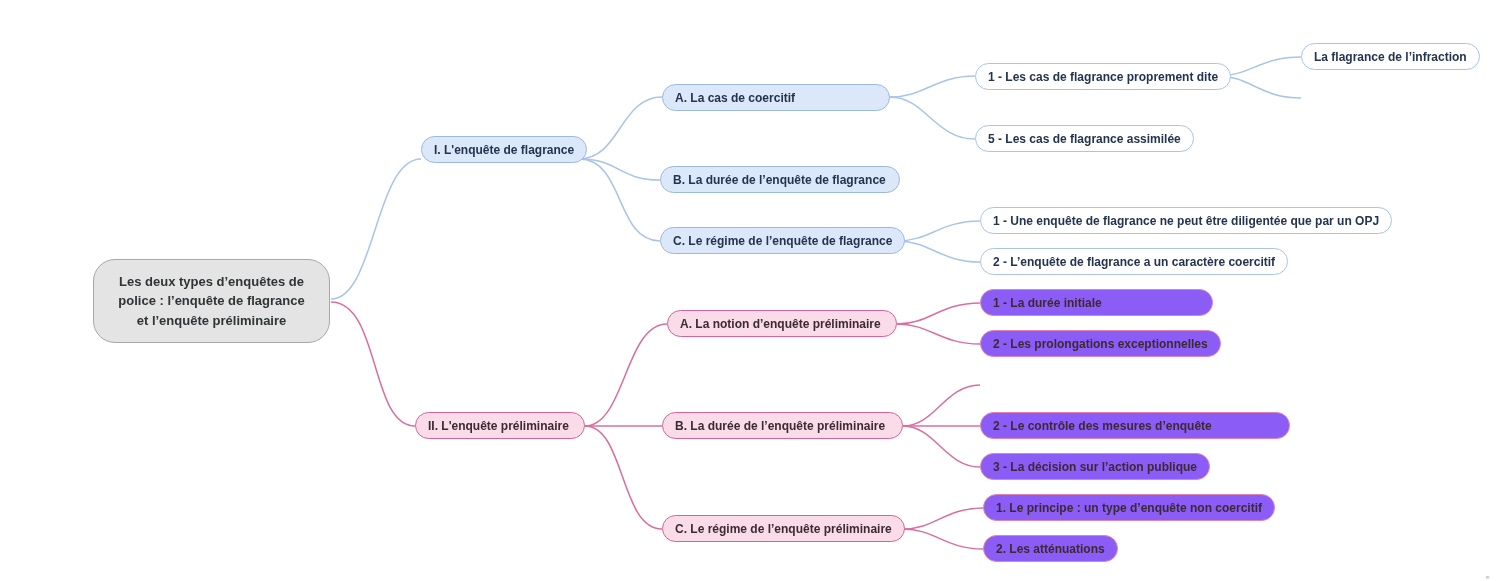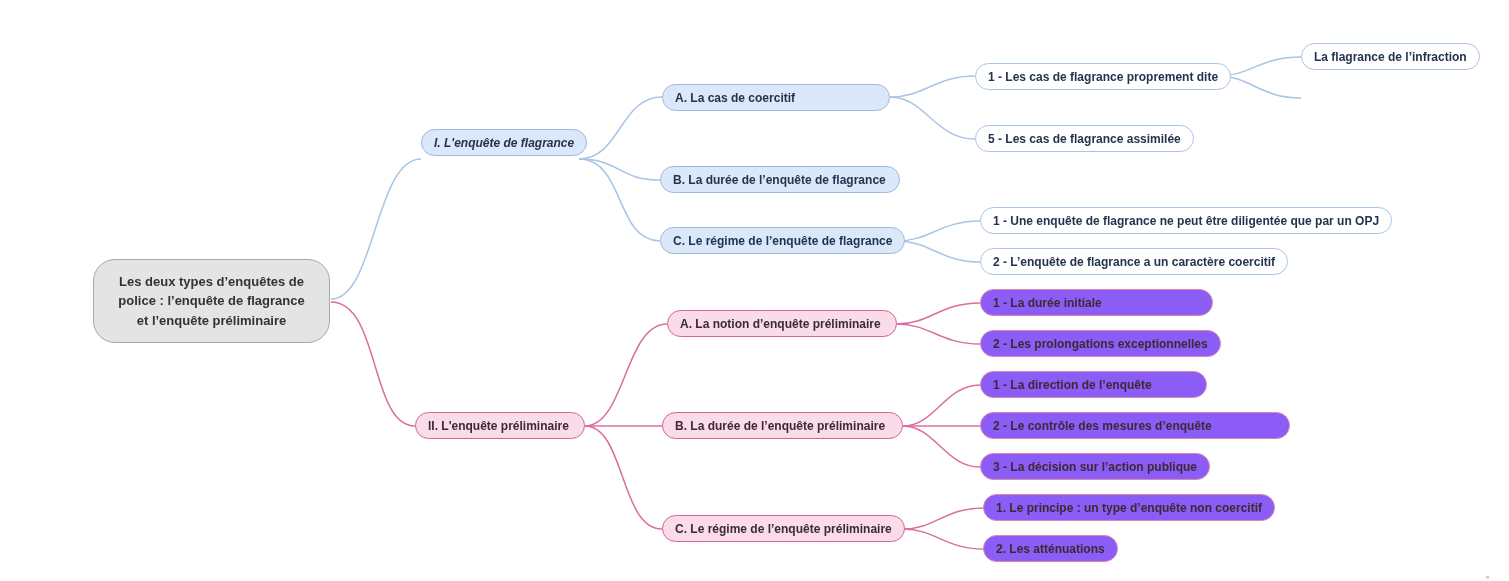--- a/index.html
+++ b/index.html
@@ -59,21 +59,21 @@
     <path d="M897 324 C 930 324, 940 344, 980 344" stroke="var(--pink-line)" stroke-width="1.5"></path>
     <path d="M903 426 C 935 426, 945 385, 980 385" stroke="var(--pink-line)" stroke-width="1.5"></path>
     <path d="M903 426 C 935 426, 945 426, 980 426" stroke="var(--pink-line)" stroke-width="1.5"></path>
     <path d="M903 426 C 935 426, 945 467, 980 467" stroke="var(--pink-line)" stroke-width="1.5"></path>
     <path d="M903 529 C 935 529, 945 508, 983 508" stroke="var(--pink-line)" stroke-width="1.5"></path>
     <path d="M903 529 C 935 529, 945 549, 983 549" stroke="var(--pink-line)" stroke-width="1.5"></path>
   </svg>
 
   <div class="node root-node" style="left:93px;top:259px;">Les deux types d’enquêtes de police : l’enquête de flagrance et l’enquête préliminaire</div>
 
-  <div class="node blue-filled" style="left:421px;top:129px;min-width:158px;font-style:italic;">I. L'enquête de flagrance</div>
+  <div class="node blue-filled" style="left:421px;top:136px;min-width:158px;">I. L'enquête de flagrance</div>
 
   <div class="node blue-filled" style="left:662px;top:84px;min-width:228px;">A. La cas de coercitif</div>
 
   <div class="node blue-filled" style="left:660px;top:166px;min-width:240px;">B. La durée de l’enquête de flagrance</div>
 
   <div class="node blue-filled" style="left:660px;top:227px;min-width:237px;">C. Le régime de l’enquête de flagrance</div>
 
   <div class="node blue-child" style="left:975px;top:63px;min-width:243px;">1 - Les cas de flagrance proprement dite</div>
 
   <div class="node blue-child" style="left:975px;top:125px;min-width:201px;">5 - Les cas de flagrance assimilée</div>
@@ -90,21 +90,20 @@
   <div class="node pink-filled" style="left:667px;top:310px;min-width:230px;">A. La notion d’enquête préliminaire</div>
 
   <div class="node pink-filled" style="left:662px;top:412px;min-width:241px;">B. La durée de l’enquête préliminaire</div>
 
   <div class="node pink-filled" style="left:662px;top:515px;min-width:241px;">C. Le régime de l’enquête préliminaire</div>
 
   <div class="node pink-child" style="left:980px;top:289px;min-width:233px;">1 - La durée initiale</div>
 
   <div class="node pink-child" style="left:980px;top:330px;min-width:233px;">2 - Les prolongations exceptionnelles</div>
 
-  <div class="node pink-child" style="left:980px;top:371px;min-width:227px;">1 - La direction de l’enquête</div>
 
   <div class="node pink-child" style="left:980px;top:412px;min-width:310px;">2 - Le contrôle des mesures d’enquête</div>
 
   <div class="node pink-child" style="left:980px;top:453px;min-width:230px;">3 - La décision sur l’action publique</div>
 
   <div class="node pink-child" style="left:983px;top:494px;min-width:284px;">1. Le principe : un type d’enquête non coercitif</div>
 
   <div class="node pink-child" style="left:983px;top:535px;min-width:120px;">2. Les atténuations</div>
 
   <div class="watermark">miro</div>

